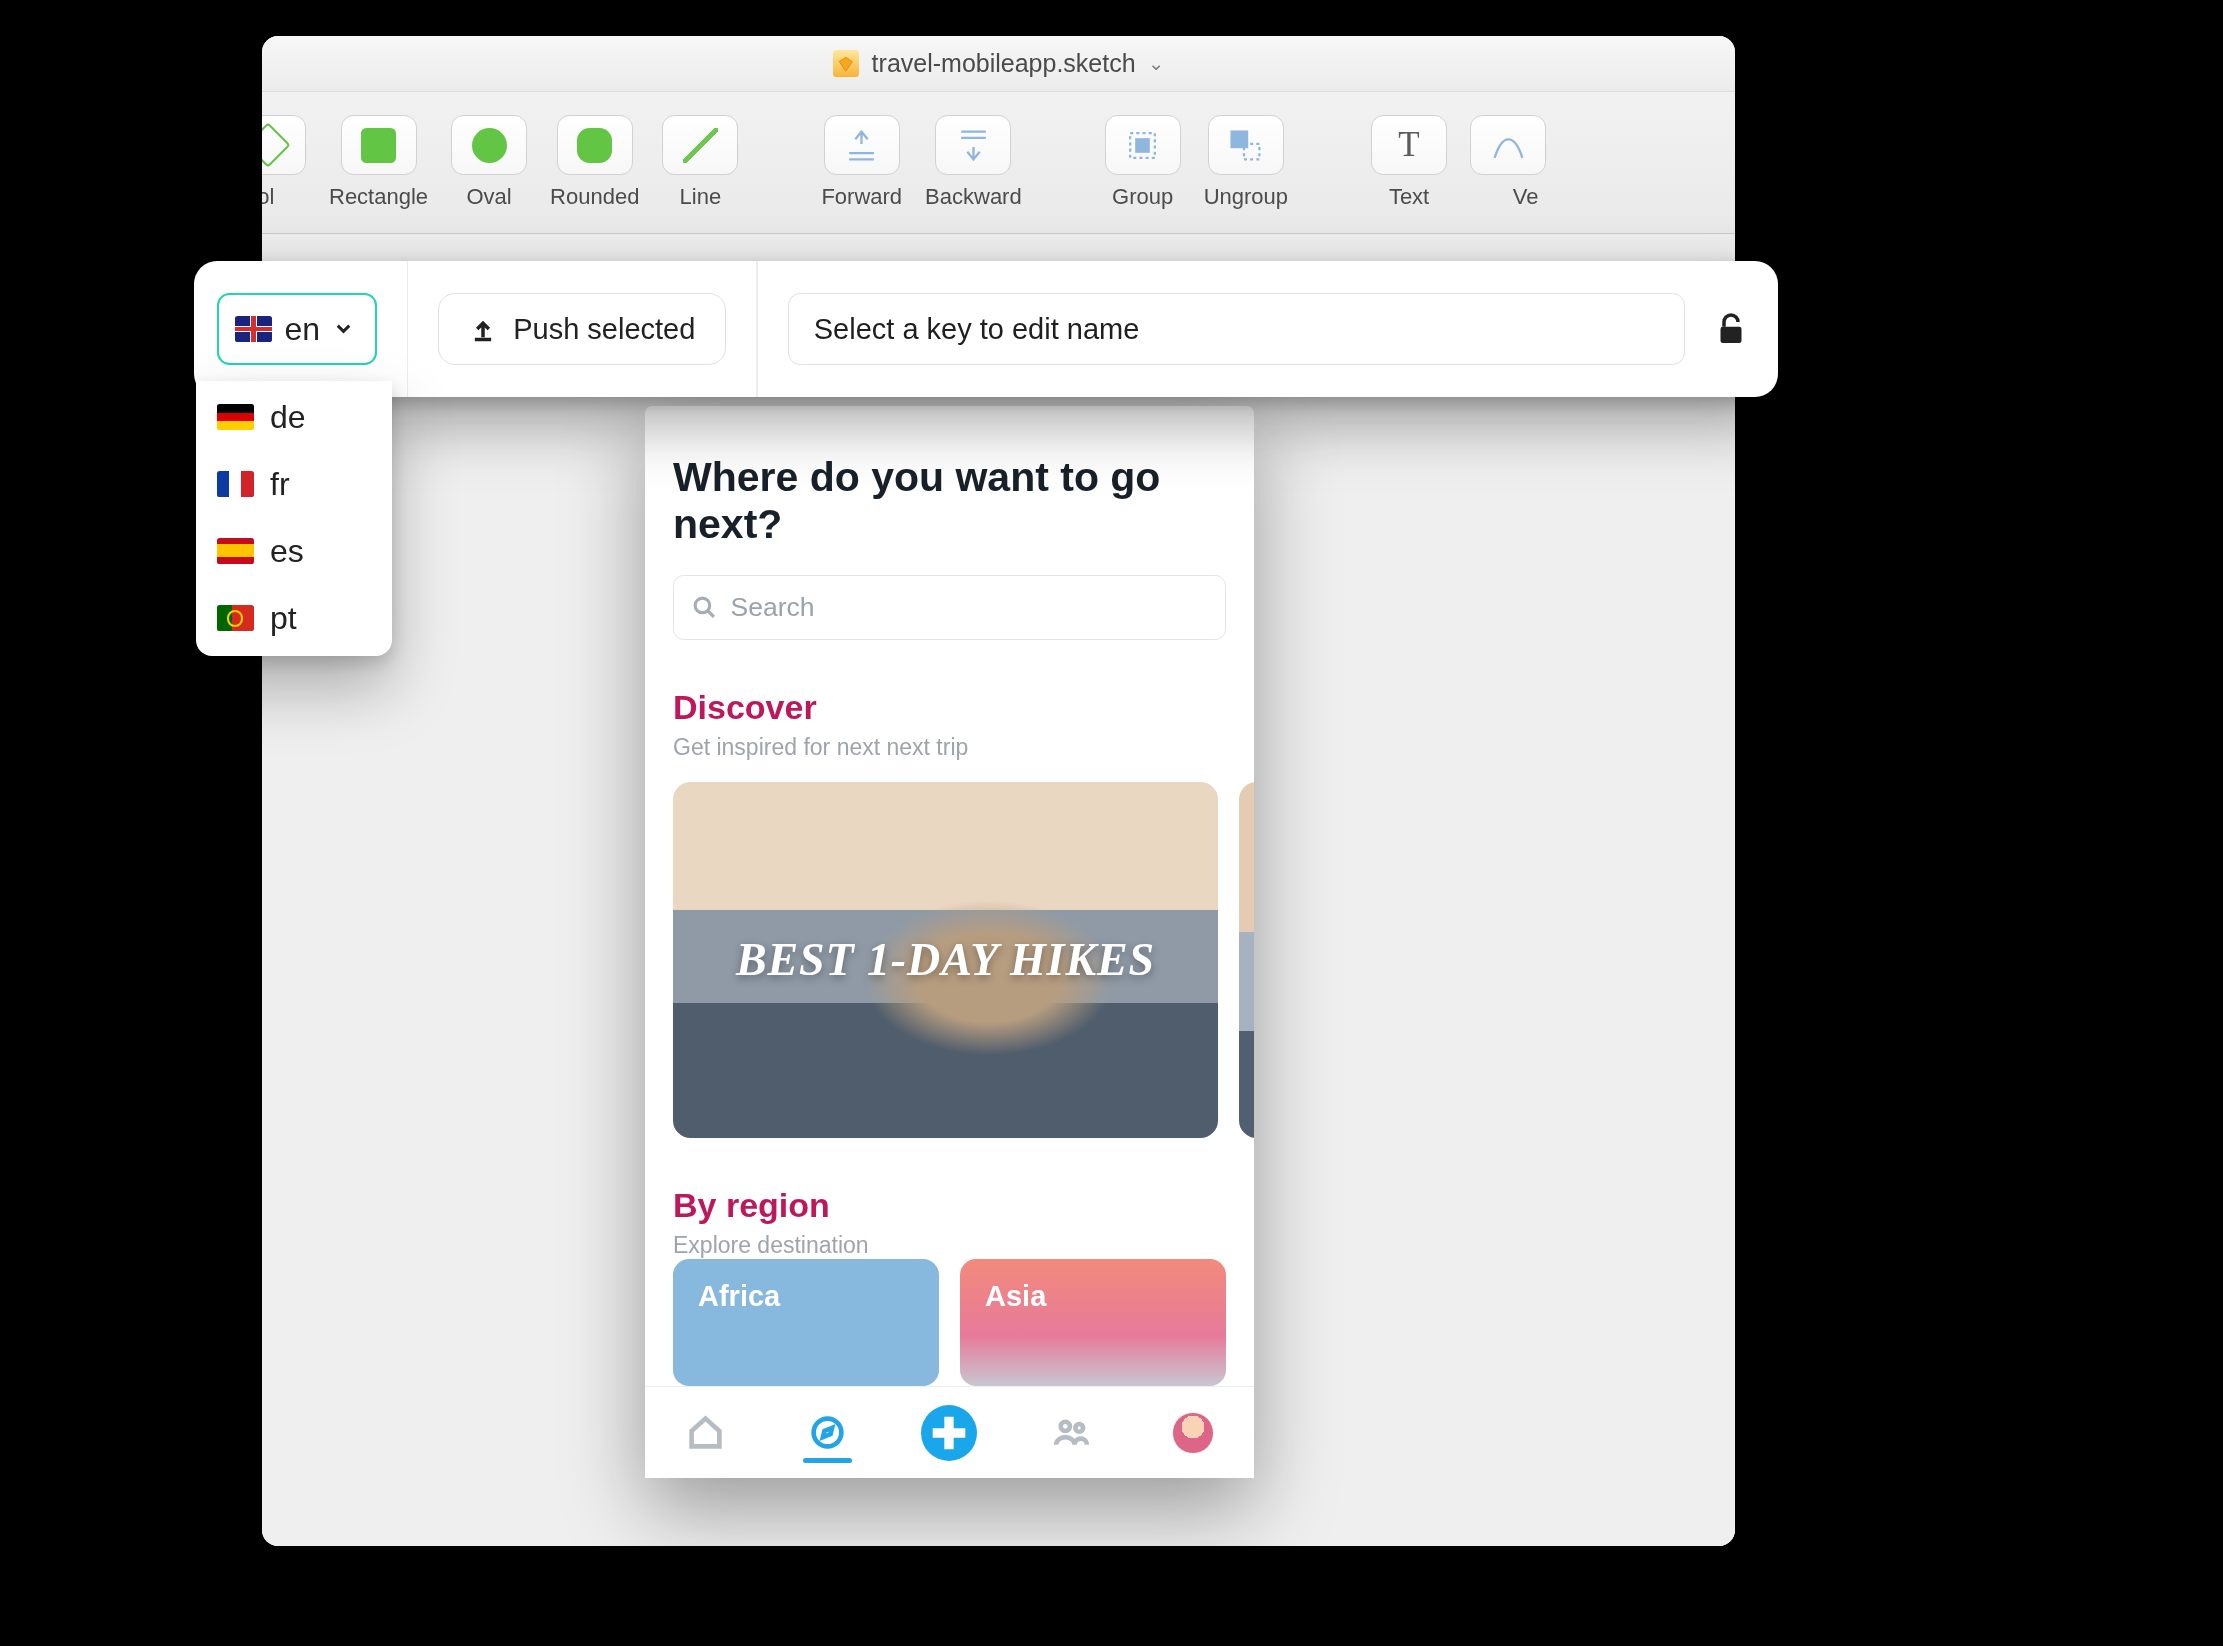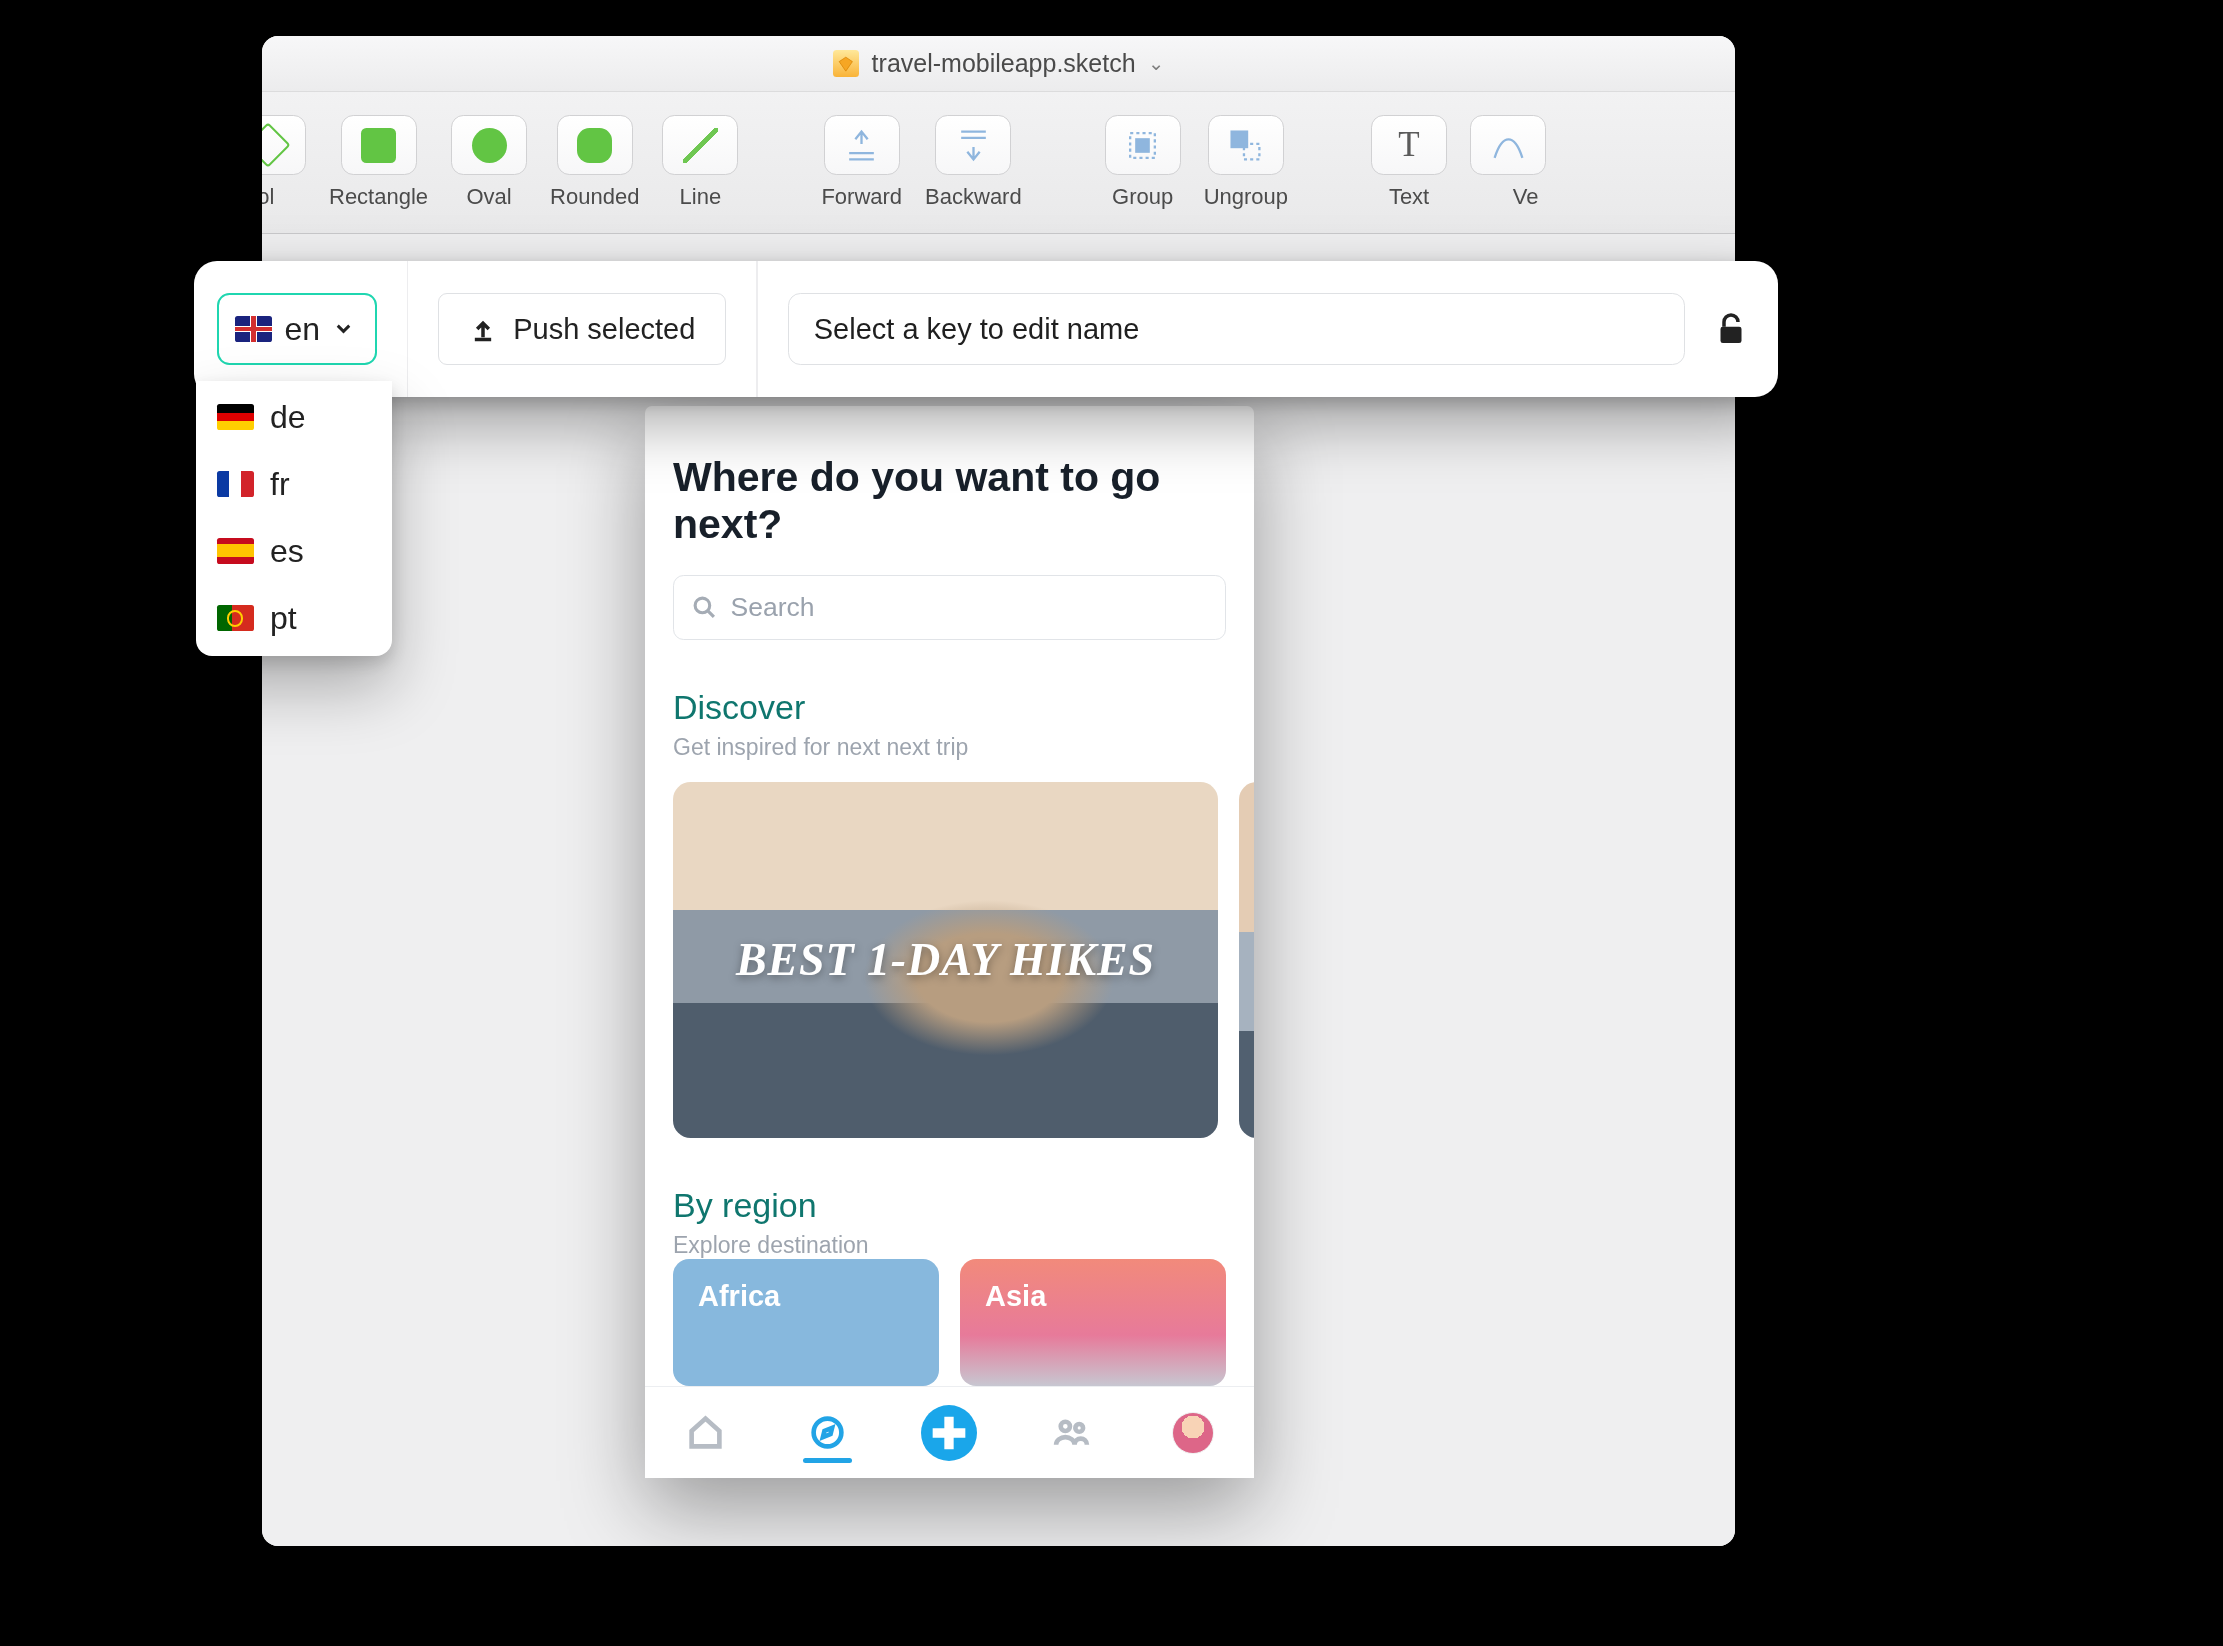--- a/index.html
+++ b/index.html
@@ -138,21 +138,21 @@
   .flag.fr { background: linear-gradient(to right,#0b3aa3 0 33%,#fff 33% 66%,#d2232a 66% 100%); }
   .flag.es { background: linear-gradient(#c60b1e 0 25%,#ffc400 25% 75%,#c60b1e 75% 100%); }
   .flag.pt { background: linear-gradient(to right,#006600 0 40%,#d52b1e 40% 100%); }
   .flag.pt:after{content:"";position:absolute;left:26%;top:20%;width:12.4px;height:12.4px;border:2.6px solid #ffcf00;border-radius:50%;}
   .caret svg{ width:23px;height:23px; stroke:#222; stroke-width:3; fill:none;}
   .p-btn {
     height: 72px;
     padding: 0 30px;
     display:flex;align-items:center;gap:16px;
     border:1.8px solid #dfe1e4;
-    border-radius:9px;
+    border-radius:17px;
     background:#fff;
     font-size:29px; color:#222;
     white-space:nowrap;
   }
   .p-btn .ico{ width:28px;height:28px; }
   .p-btn .ico svg{ width:100%;height:100%; stroke:#222; stroke-width:3; fill:none;}
   .key-field {
     flex:1;
     height: 72px;
     padding: 0 25px;
@@ -204,21 +204,21 @@
     margin-top: 28px;
     height: 65px;
     border:1.8px solid #e1e4e8;
     border-radius:10.6px;
     display:flex;align-items:center;gap:14px;padding:0 17.6px;
     color:#9aa2ad;
   }
   .search svg{width:25px;height:25px;stroke:#a5acb5;stroke-width:3;fill:none;}
   .search span{ font-size:26.5px; }
   .section { margin-top: 48px; }
-  .s-title { font-size:34px; font-weight:400; color:#0f766e;}
+  .s-title { font-size:34px; font-weight:700; color:#be185d;}
   .s-sub { font-size:23px; color:#9da4ae; margin-top:7px;}
   .cards-row { display:flex; gap:21px; margin-top:21px; }
   .card {
     width: 545px; height: 356px; border-radius: 17.6px; flex:0 0 auto;
     background:#77839a;
     position:relative; overflow:hidden;
     display:flex;align-items:center;justify-content:center;
   }
   .card.photo1 {
     background:

